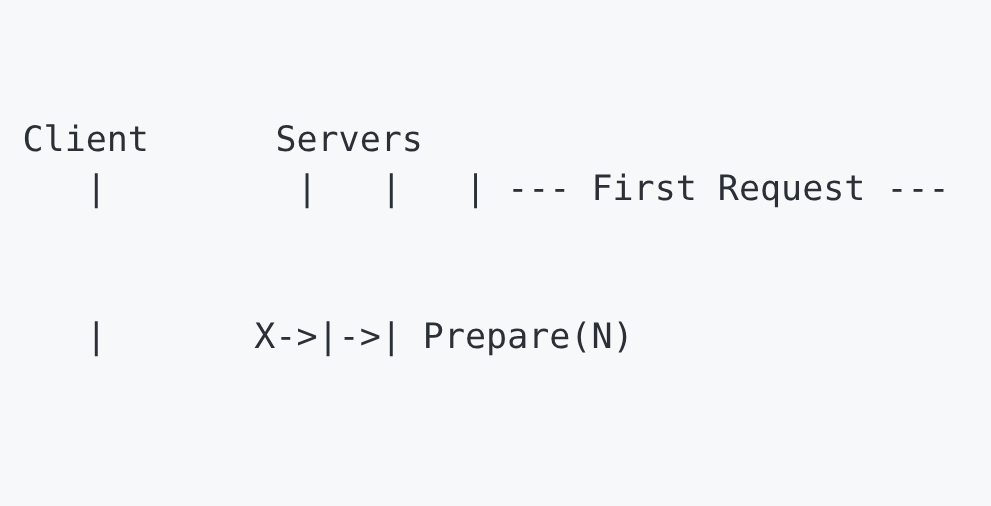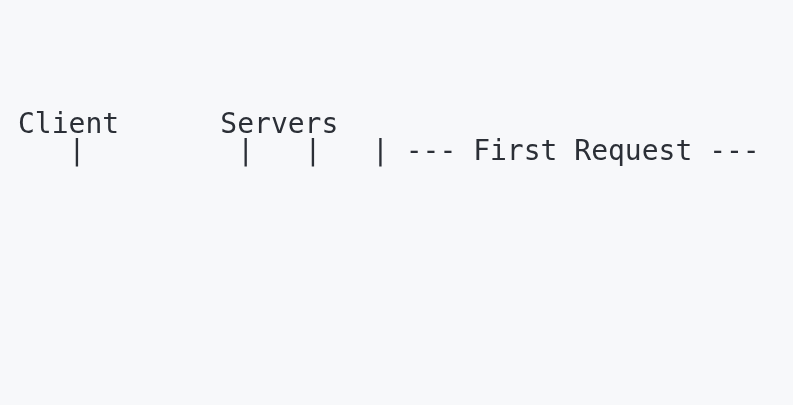--- a/index.html
+++ b/index.html
@@ -42,26 +42,27 @@
     display: block;
     height: 39.2px;
     white-space: pre;
   }
 </style>
 </head>
 <body style="background: rgb(247, 248, 250);">
 
 <div id="diagram" style="background: rgb(247, 248, 250);">
 
-  <div class="ascii" style="top: 26px; left: 18px; color: rgb(43, 47, 54); font-size: 28px; line-height: 39.2px;">
+  <div class="ascii" style="top: 14px; left: 18px; color: rgb(43, 47, 54); font-size: 28px; line-height: 39.2px;">
     <span class="row" style="height: 39.2px;"><span>Client</span><span>      </span><span>Servers</span></span>
   </div>
 
   <div class="ascii" style="top: 53px; left: 18px; color: rgb(43, 47, 54); font-size: 28px; line-height: 39.2px;">
     <span class="row" style="height: 39.2px;">   |         |   |   | --- First Request ---</span>
+    <span class="row" style="height: 39.2px;">   |       X-&gt;|-&gt;| Prepare(N)</span>
     
     
     
     
     
   </div>
 
 </div>
 
 </body></html>

